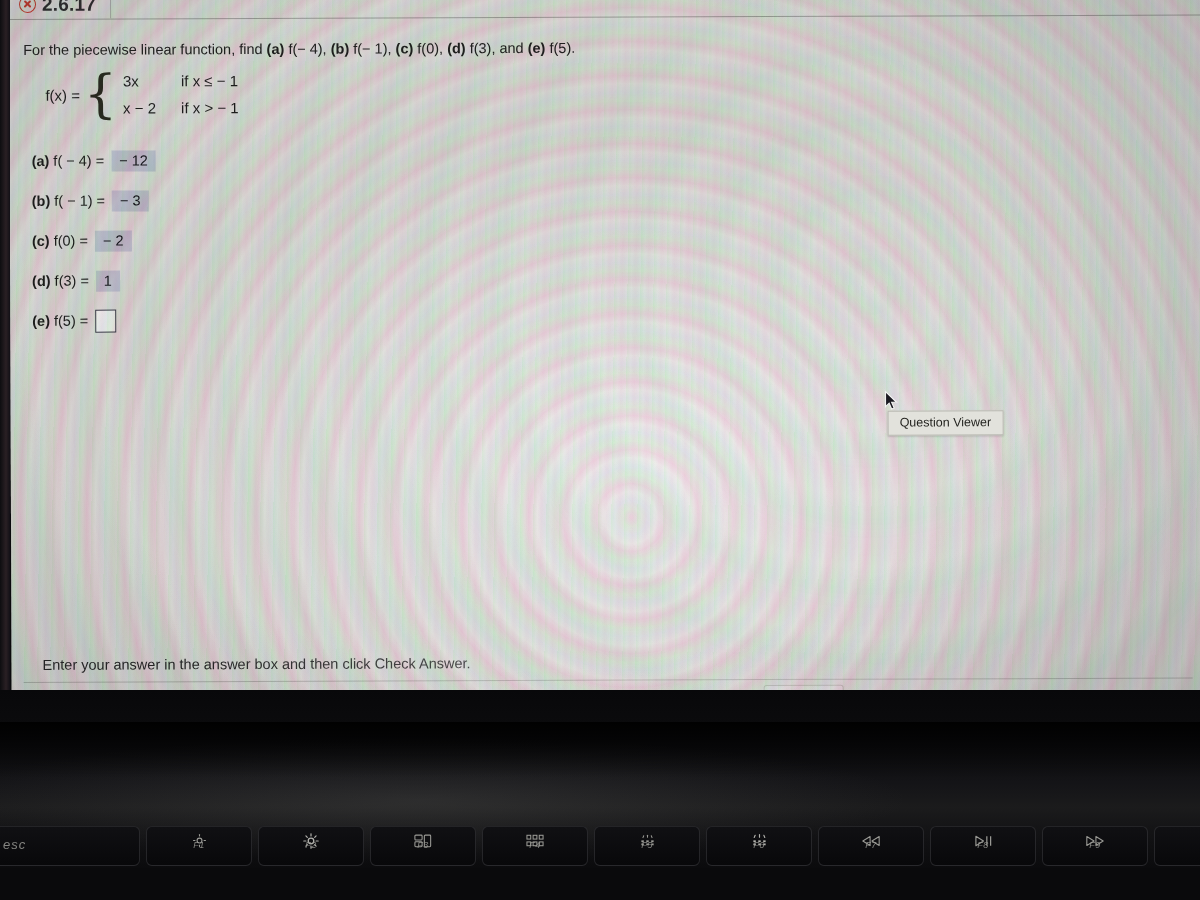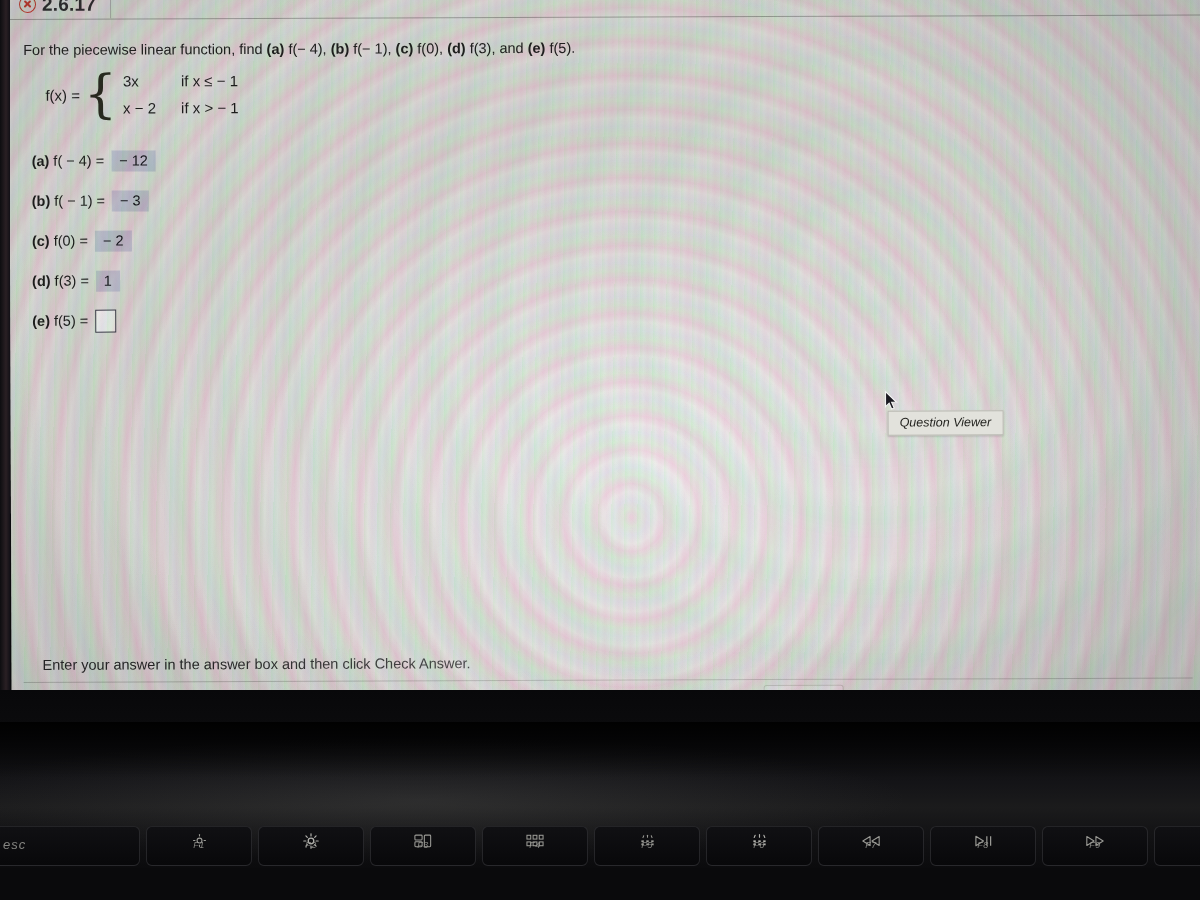--- a/index.html
+++ b/index.html
@@ -199,21 +199,20 @@
     width: 14px; height: 20px;
     pointer-events: none;
   }
   .tooltip {
     position: absolute; left: 877px; top: 414px;
     padding: 4px 11px 5px 11px;
     background: #e2e2dc;
     border: 1px solid #b9b9b2;
     font-size: 12.5px; color: #23231f;
     box-shadow: 0 1px 2px rgba(0,0,0,.18);
-    font-style: italic;
   }
 
   
   #bezel-left {
     position: absolute; left: 0; top: 0; width: 10px; height: 725px;
     background: linear-gradient(90deg,#0d0d10,#2a2024 60%,#121016);
   }
   #deck {
     position: absolute; left: 0; top: 690px; width: 1200px; height: 178px;
     background: linear-gradient(180deg,#08080a 0%, #0c0c0e 28%, #141417 52%,

